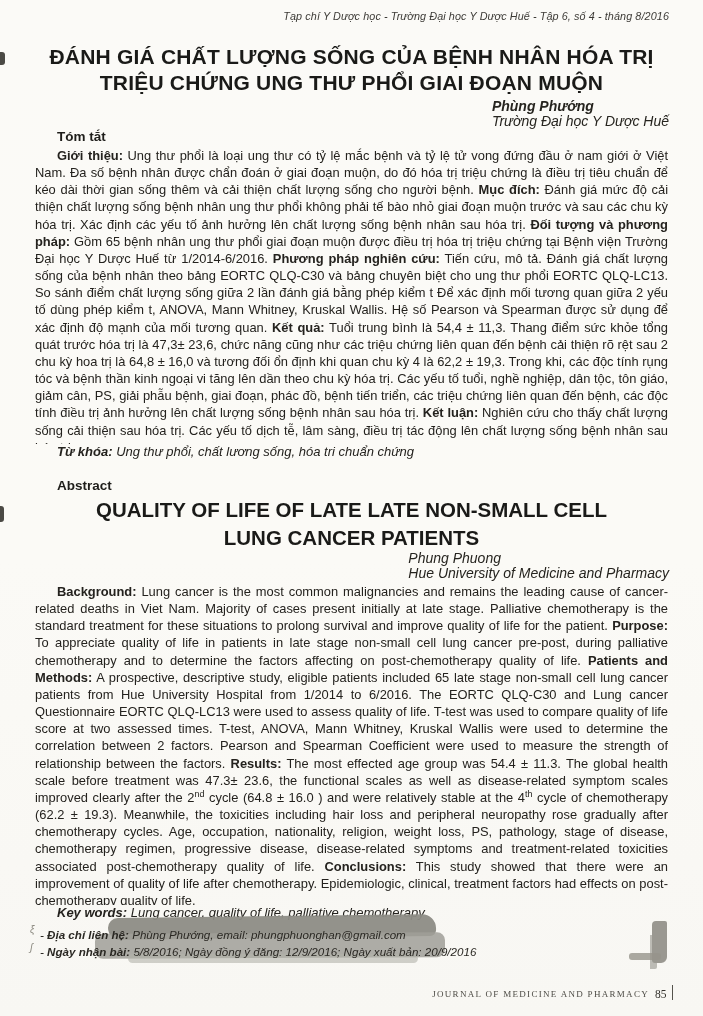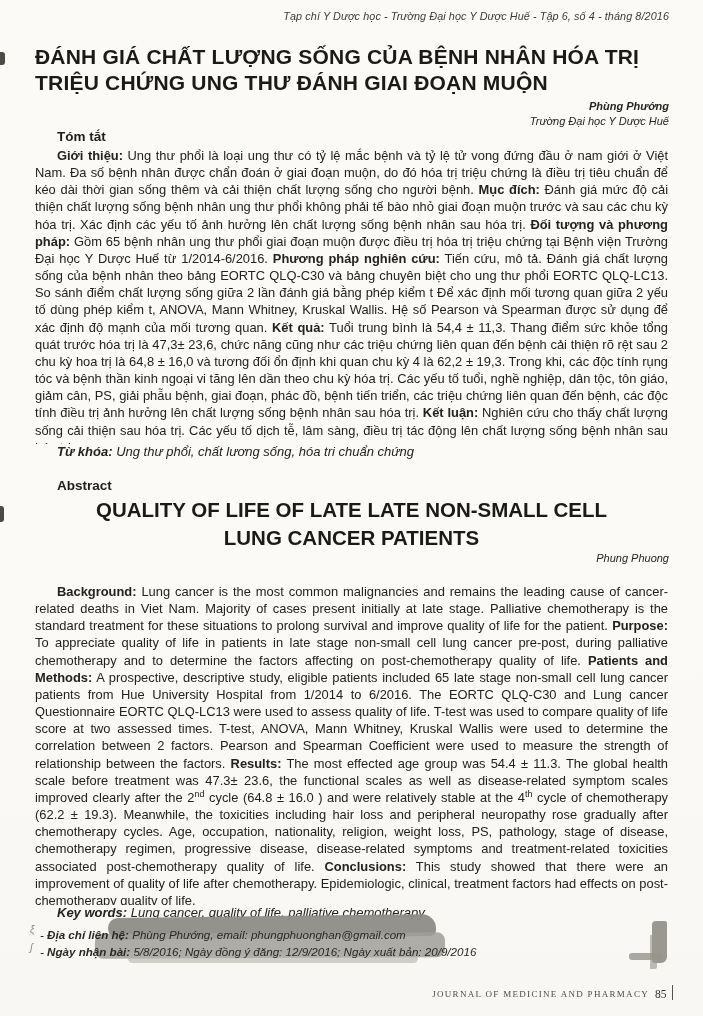--- a/index.html
+++ b/index.html
@@ -6,24 +6,24 @@
   .page {
     position:relative; width:703px; height:1016px; margin:0 auto;
     background:linear-gradient(180deg,#fbfaf7 0%, #fbfaf6 55%, #f8f7f3 100%);
     font-family:"Liberation Sans", sans-serif; color:#23211e; overflow:hidden;
   }
   .running-header {
     position:absolute; top:10px; right:34px; font-style:italic;
     font-size:10.8px; color:#3c3a36; letter-spacing:0.1px;
   }
   .vn-title {
-    position:absolute; top:44px; left:35px; width:633px; 
+    position:absolute; top:44px; left:35px; width:633px; text-align:center;
     font-weight:bold; font-size:21px; line-height:26px; color:#1a1a18; letter-spacing:0.2px;
   }
-  .byline { position:absolute; right:34px; text-align:right; font-style:italic; font-size:11px; line-height:15px; color:#26241f; }
+  .byline { position:absolute; right:34px; font-style:italic; font-size:14px; line-height:15px; color:#26241f; }
   .byline-vn { top:99px; }
   .byline-en { top:551px; }
   .byline .author-name { font-weight:bold; display:block; }
   .byline .affiliation { display:block; }
   .section-heading { position:absolute; left:57px; font-weight:bold; font-size:13.5px; color:#1e1d1a; }
   .heading-tomtat { top:129px; }
   .heading-abstract { top:478px; }
   .para {
     position:absolute; left:35px; width:633px; text-align:justify;
     font-size:12.9px; line-height:17.15px; color:#24221e; overflow:hidden;
@@ -71,21 +71,21 @@
 </style>
 </head>
 <body>
 
 <div class="page">
 
   <div class="running-header">Tạp chí Y Dược học - Trường Đại học Y Dược Huế - Tập 6, số 4 - tháng 8/2016</div>
 
   <div class="vn-title">
     <div>ĐÁNH GIÁ CHẤT LƯỢNG SỐNG CỦA BỆNH NHÂN HÓA TRỊ</div>
-    <div>TRIỆU CHỨNG UNG THƯ ĐÁNH GIAI ĐOẠN MUỘN</div>
+    <div>TRIỆU CHỨNG UNG THƯ PHỔI GIAI ĐOẠN MUỘN</div>
   </div>
 
   <div class="byline byline-vn">
     <span class="author-name">Phùng Phướng</span>
     <span class="affiliation">Trường Đại học Y Dược Huế</span>
   </div>
 
   <div class="section-heading heading-tomtat">Tóm tắt</div>
 
   <div class="para para-vn"><span style="font-weight: bold;">Giới thiệu:</span><span> Ung thư phổi là loại ung thư có tỷ lệ mắc bệnh và tỷ lệ tử vong đứng đầu ở nam giới ở Việt Nam. Đa số bệnh nhân được chẩn đoán ở giai đoạn muộn, do đó hóa trị triệu chứng là điều trị tiêu chuẩn để kéo dài thời gian sống thêm và cải thiện chất lượng sống cho người bệnh. </span><span style="font-weight: bold;">Mục đích:</span><span> Đánh giá mức độ cải thiện chất lượng sống bệnh nhân ung thư phổi không phải tế bào nhỏ giai đoạn muộn trước và sau các chu kỳ hóa trị. Xác định các yếu tố ảnh hưởng lên chất lượng sống bệnh nhân sau hóa trị. </span><span style="font-weight: bold;">Đối tượng và phương pháp:</span><span> Gồm 65 bệnh nhân ung thư phổi giai đoạn muộn được điều trị hóa trị triệu chứng tại Bệnh viện Trường Đại học Y Dược Huế từ 1/2014-6/2016. </span><span style="font-weight: bold;">Phương pháp nghiên cứu:</span><span> Tiến cứu, mô tả. Đánh giá chất lượng sống của bệnh nhân theo bảng EORTC QLQ-C30 và bảng chuyên biệt cho ung thư phổi EORTC QLQ-LC13. So sánh điểm chất lượng sống giữa 2 lần đánh giá bằng phép kiểm t  Để xác định mối tương quan giữa 2 yếu tố dùng phép kiểm t, ANOVA, Mann Whitney, Kruskal Wallis. Hệ số Pearson và Spearman được sử dụng để xác định độ mạnh của mối tương quan. </span><span style="font-weight: bold;">Kết quả:</span><span> Tuổi trung bình là 54,4 ± 11,3. Thang điểm sức khỏe tổng quát trước hóa trị là 47,3± 23,6, chức năng cũng như các triệu chứng liên quan đến bệnh cải thiện rõ rệt sau 2 chu kỳ hoa trị là 64,8 ± 16,0 và tương đối ổn định khi quan chu kỳ 4 là 62,2 ± 19,3. Trong khi, các độc tính rụng tóc và bệnh thần kinh ngoại vi tăng lên dần theo chu kỳ hóa trị. Các yếu tố tuổi, nghề nghiệp, dân tộc, tôn giáo, giảm cân, PS, giải phẫu bệnh, giai đoạn, phác đồ, bệnh tiến triển, các triệu chứng liên quan đến bệnh, các độc tính điều trị ảnh hưởng lên chất lượng sống bệnh nhân sau hóa trị. </span><span style="font-weight: bold;">Kết luận:</span><span> Nghiên cứu cho thấy chất lượng sống cải thiện sau hóa trị. Các yếu tố dịch tễ, lâm sàng, điều trị tác động lên chất lượng sống bệnh nhân sau hóa trị</span></div>
@@ -96,20 +96,21 @@
 
   <div class="section-heading heading-abstract">Abstract</div>
 
   <div class="en-title">
     <div>QUALITY OF LIFE OF LATE LATE NON-SMALL CELL</div>
     <div>LUNG CANCER PATIENTS</div>
   </div>
 
   <div class="byline byline-en">
     <span class="affiliation" style="font-weight:normal">Phung Phuong</span>
+    <span class="affiliation">Hue University of Medicine and Pharmacy</span>
   </div>
 
   <div class="para para-en"><span style="font-weight: bold;">Background:</span><span> Lung cancer is the most common malignancies and remains the leading cause of cancer-related deaths in Viet Nam. Majority of cases  present initially at late stage. Palliative chemotherapy is the standard treatment for these situations to prolong survival and improve quality of life for the patient. </span><span style="font-weight: bold;">Purpose:</span><span> To appreciate quality of life in patients in late stage non-small cell lung cancer pre-post, during palliative chemotherapy and to determine the factors affecting on post-chemotherapy quality of life. </span><span style="font-weight: bold;">Patients and Methods:</span><span> A prospective, descriptive study, eligible patients included  65 late stage non-small cell lung cancer patients from Hue University Hospital from 1/2014 to 6/2016. The EORTC QLQ-C30 and Lung cancer Questionnaire EORTC QLQ-LC13 were used to assess quality of life. T-test was used to compare quality of life score at two assessed times. T-test, ANOVA, Mann Whitney, Kruskal Wallis were used to determine the correlation between 2 factors. Pearson and Spearman Coefficient were used to measure the strength of relationship between the factors. </span><span style="font-weight: bold;">Results:</span><span> The most effected age group was 54.4 ± 11.3. The global health scale before treatment was 47.3± 23.6, the functional scales as well as disease-related symptom scales improved clearly after the 2</span><sup>nd</sup><span> cycle (64.8 ± 16.0 ) and were relatively stable at the 4</span><sup>th</sup><span> cycle of chemotherapy (62.2 ± 19.3). Meanwhile, the toxicities including hair loss and peripheral neuropathy rose gradually after chemotherapy cycles. Age, occupation, nationality, religion, weight loss, PS, pathology, stage of disease, chemotherapy regimen, progressive disease, disease-related symptoms and treatment-related toxicities associated post-chemotherapy quality of life. </span><span style="font-weight: bold;">Conclusions:</span><span> This study showed that there were an improvement of quality of life after chemotherapy. Epidemiologic, clinical, treatment factors had effects on post-chemotherapy quality of life.</span></div>
 
   <div class="keywords keywords-en">
     <span class="kw-label">Key words:</span><span> Lung cancer, quality of life, palliative chemotherapy</span>
   </div>
 
   <div class="smudge smudge-1"></div>
   <div class="smudge smudge-2"></div>

